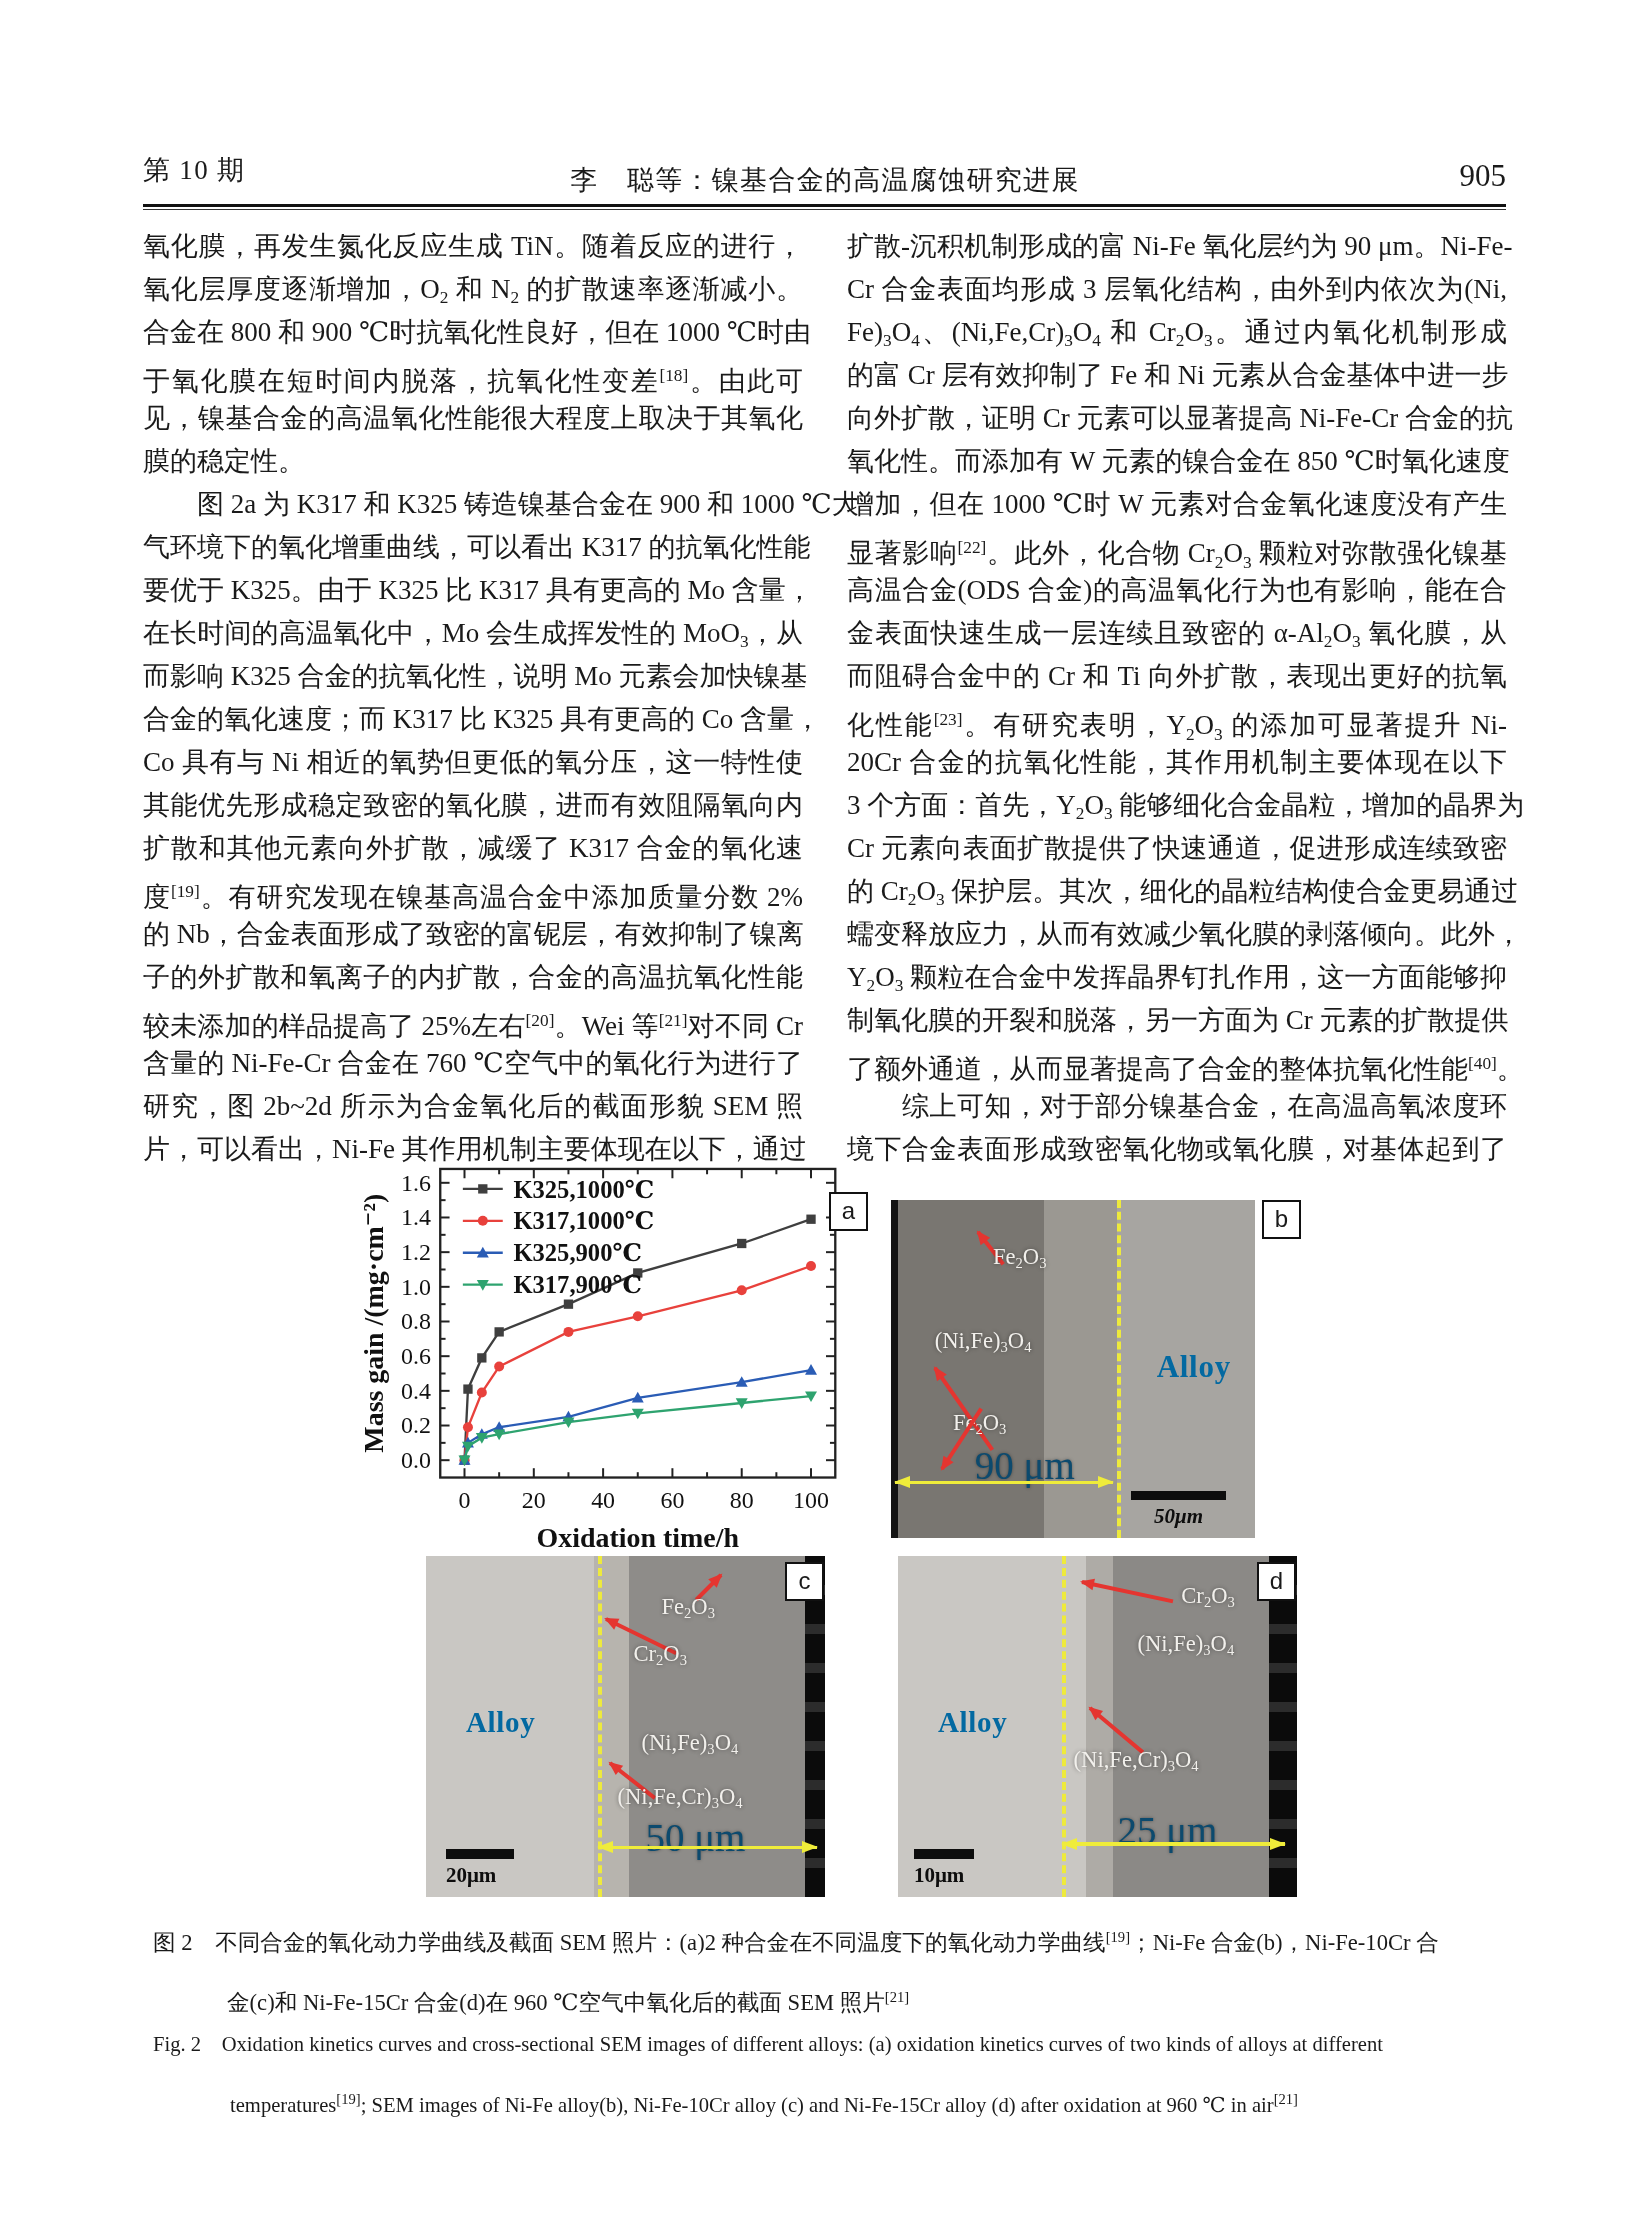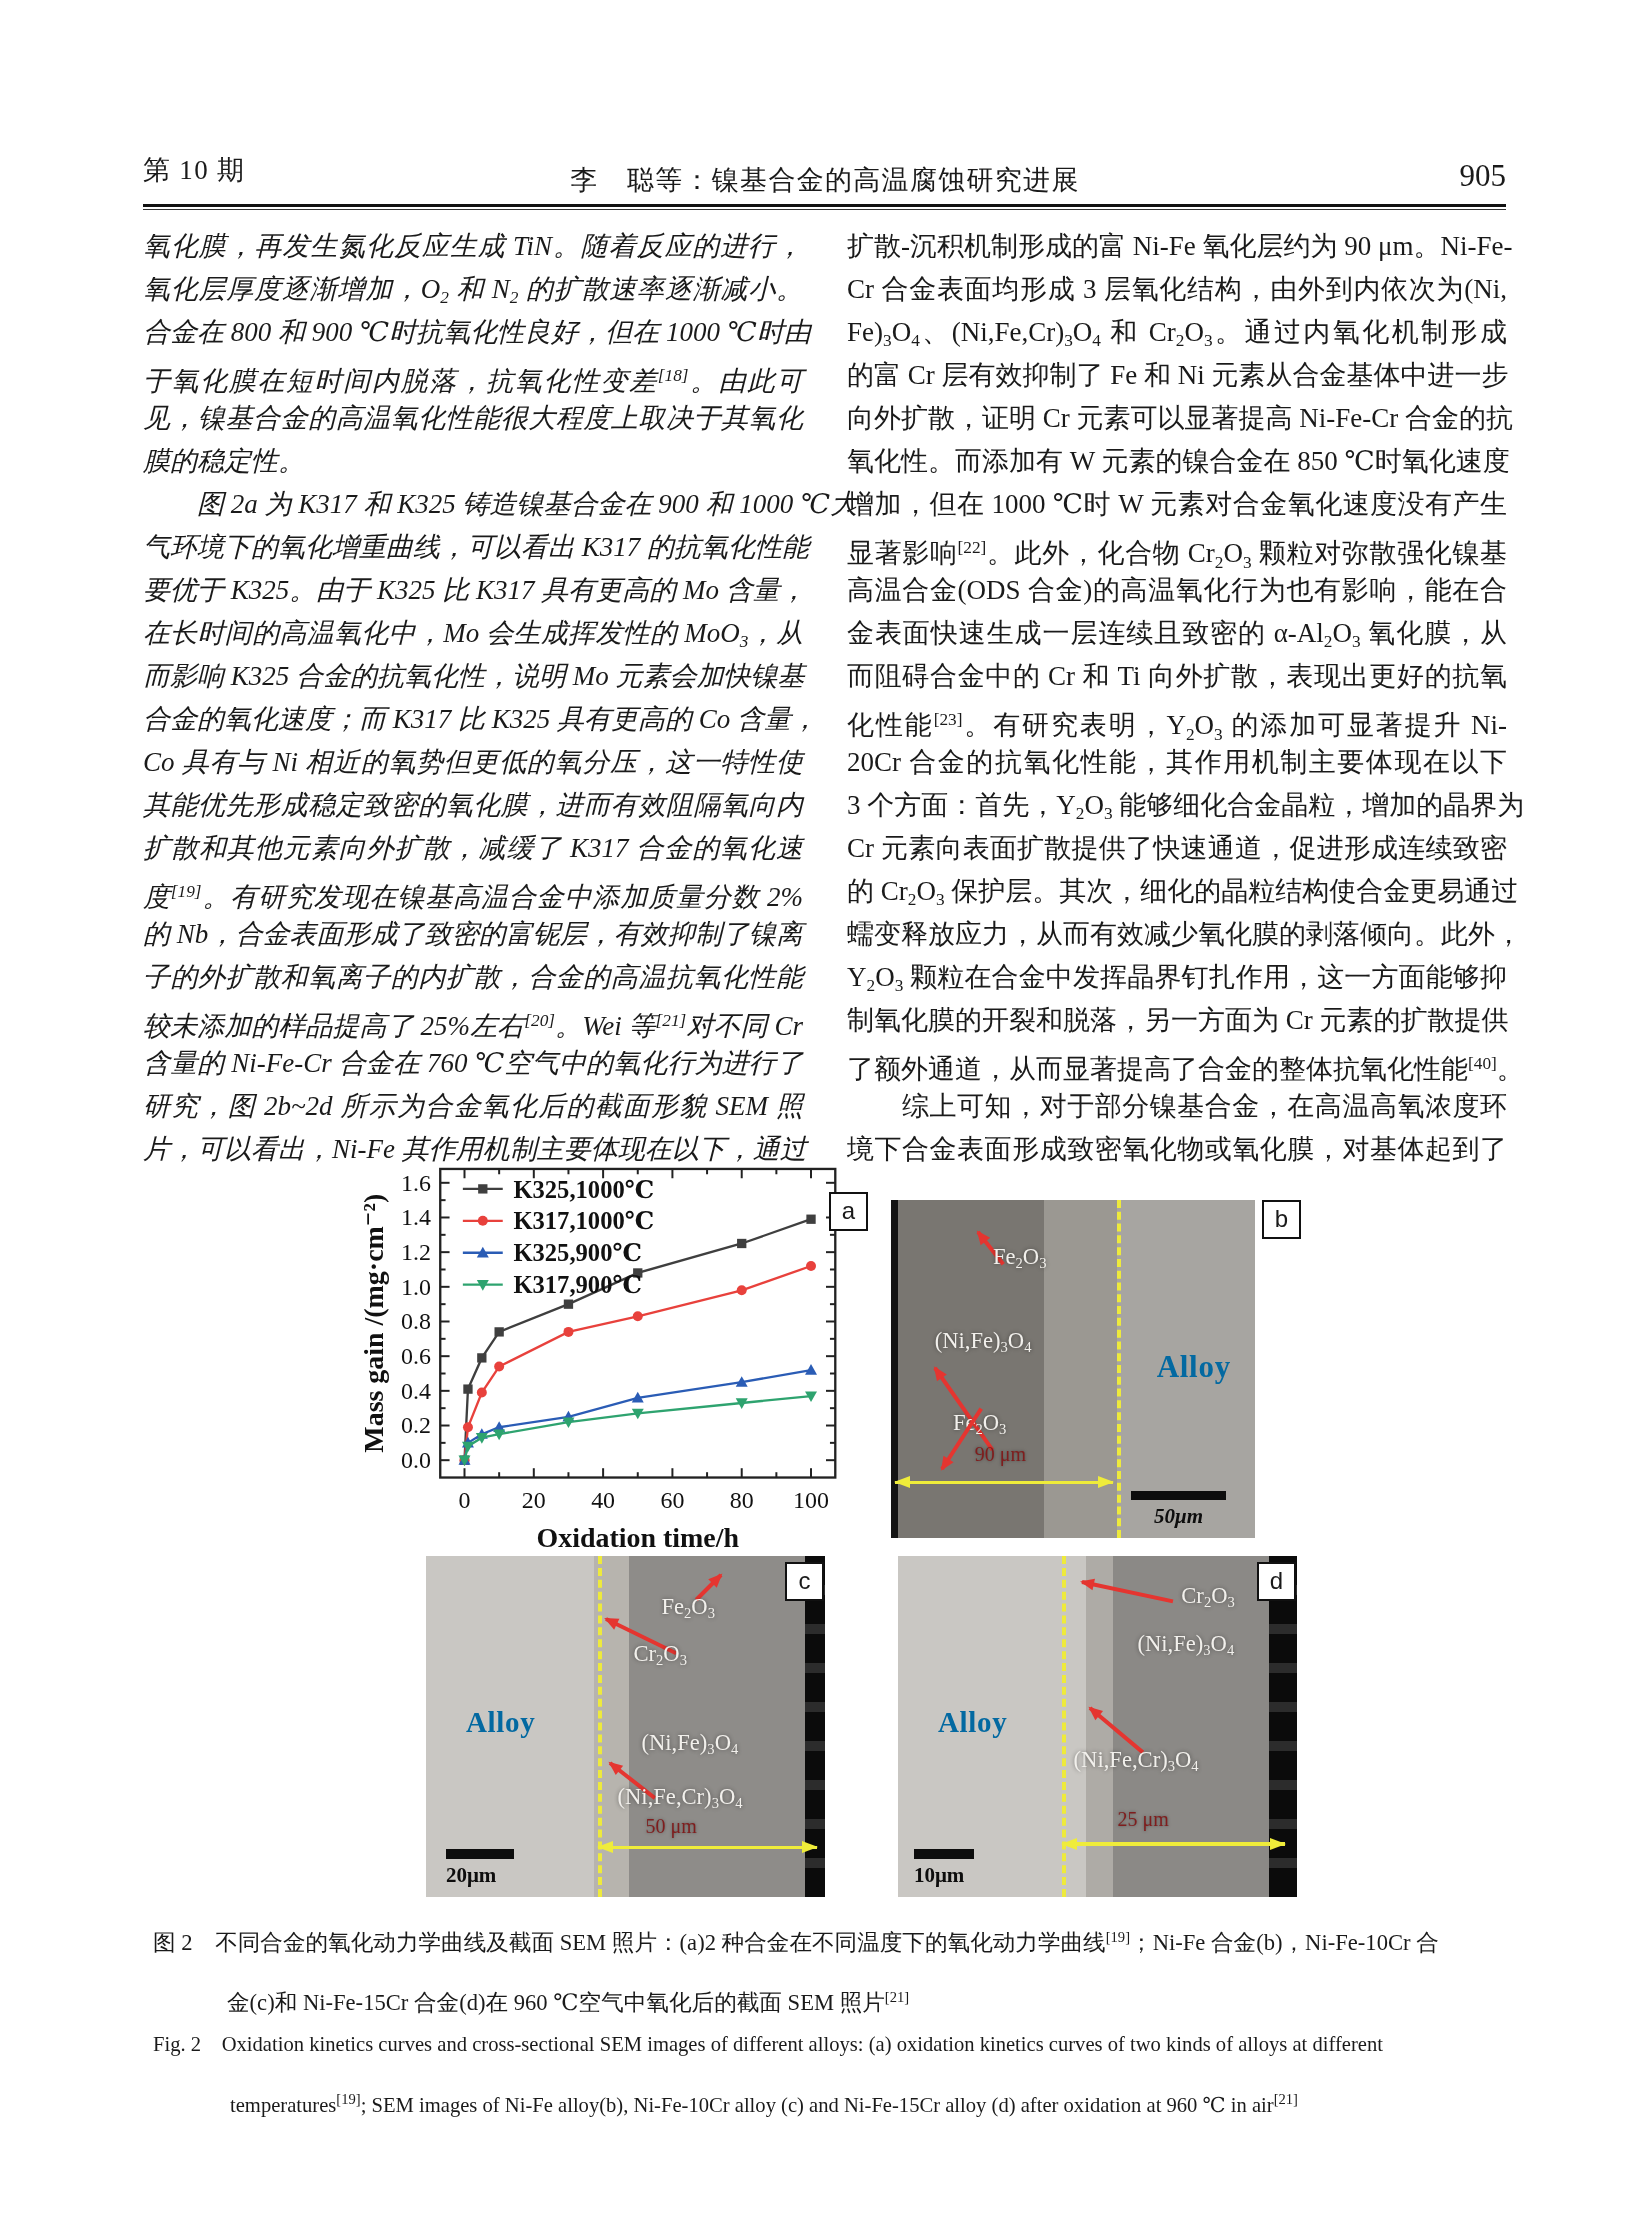--- a/index.html
+++ b/index.html
@@ -11,21 +11,21 @@
   .hdr-page{position:absolute;right:144px;top:158px;font-size:31px;}
   .hdr-rule1{position:absolute;left:143px;top:204px;width:1363px;height:2.7px;background:#111;}
   .hdr-rule2{position:absolute;left:143px;top:209px;width:1363px;height:0.7px;background:#333;}
   
   .col{position:absolute;width:660px;font-size:27px;}
   .col .line{height:43px;line-height:43px;white-space:nowrap;overflow:visible;
              text-align:justify;text-align-last:justify;}
   .col .line.end{text-align-last:left;}
   .col sub{font-size:17.3px;vertical-align:-5.3px;}
   .col sup{font-size:17.3px;vertical-align:9.3px;}
-  .col-left{left:143px;top:225px;font-style:italic;}
+  .col-left{left:143px;top:225px;}
   .col-right{left:847px;top:225px;}
   
   .chart-wrap{position:absolute;left:359px;top:1145px;width:499px;height:411px;}
   
   .pbox{position:absolute;width:35px;height:35px;background:#fff;border:2.7px solid #111;
         font-size:24px;line-height:33px;text-align:center;font-family:"Liberation Sans","DejaVu Sans",sans-serif;}
   
   .sem{position:absolute;overflow:hidden;background:#9a9archive895;}
   .layer{position:absolute;top:0;height:100%;}
   .speckle-dark{background-image:
@@ -44,21 +44,21 @@
   .stripes{background-image:repeating-linear-gradient(90deg, rgba(0,0,0,.03) 0 1.3px, rgba(255,255,255,0) 1.3px 4.7px);}
   .jagged{background:repeating-linear-gradient(180deg,#0b0b0b 0 29px,#2c2c2c 29px 39px);}
   .sem-label{position:absolute;color:#f2f0ec;font-size:22.6px;white-space:nowrap;
              text-shadow:0 0 4px rgba(0,0,0,.45);}
   .sem-label sub{font-size:14.6px;vertical-align:-4px;}
   .alloy-label{position:absolute;color:#0369a1;font-size:31px;font-weight:bold;letter-spacing:0.7px;}
   .dashline{position:absolute;top:0;height:100%;width:0;border-left:4.7px dashed #eeea3c;}
   .r-arrow{position:absolute;height:4px;background:#e53530;transform-origin:0 50%;}
   .r-arrow::before{content:"";position:absolute;left:-2px;top:50%;transform:translateY(-50%);
       border-right:14.6px solid #e53530;border-top:6.7px solid transparent;border-bottom:6.7px solid transparent;}
-  .m-label{position:absolute;color:#7f1d1d;font-size:20px;white-space:nowrap;text-shadow:0 0 3.3px rgba(0,0,0,.4);}
+  .m-label{position:absolute;color:#0c4a6e;font-size:39px;white-space:nowrap;text-shadow:0 0 3.3px rgba(0,0,0,.4);}
   .m-line{position:absolute;height:3.3px;background:#efec3a;}
   .m-line::before{content:"";position:absolute;left:-0.7px;top:50%;transform:translateY(-50%);
       border-right:16px solid #efec3a;border-top:6.7px solid transparent;border-bottom:6.7px solid transparent;}
   .m-line::after{content:"";position:absolute;right:-0.7px;top:50%;transform:translateY(-50%);
       border-left:16px solid #efec3a;border-top:6.7px solid transparent;border-bottom:6.7px solid transparent;}
   .sbar{position:absolute;}
   .sbar .bar{height:9.3px;background:#0d0d0d;}
   .sbar .stext{display:block;margin-top:4px;font-size:21px;font-weight:bold;color:#0d0d0d;}
   
   .caption{position:absolute;left:153px;width:1370px;}

